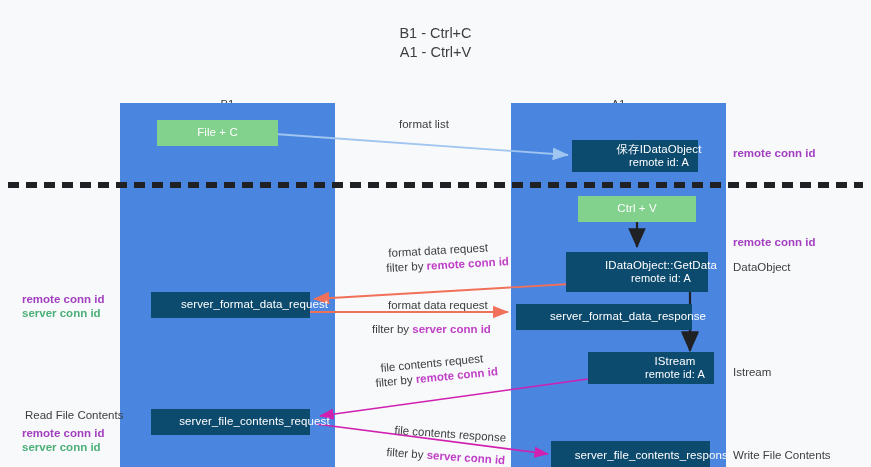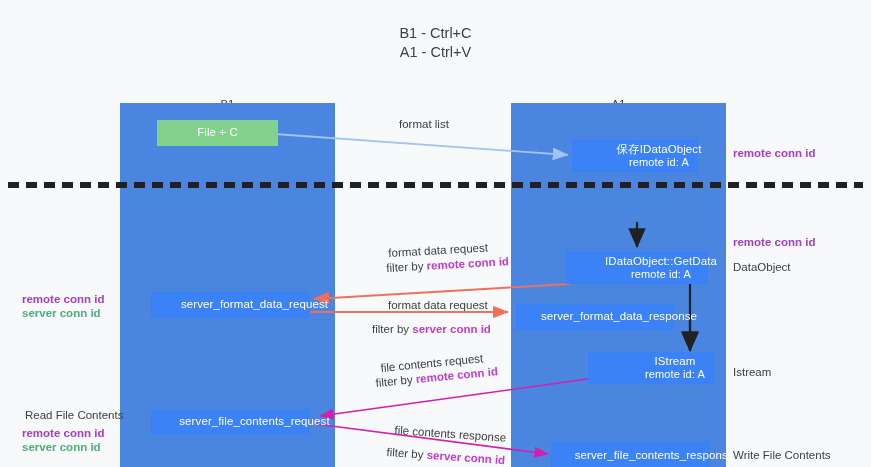--- a/index.html
+++ b/index.html
@@ -54,21 +54,21 @@
     align-items: center;
     justify-content: center;
     color: #ffffff;
     font-size: 11.5px;
     line-height: 13.5px;
     text-align: center;
     white-space: pre;
     letter-spacing: 0.1px;
   }
   .node.green  { background: #82d18c; }
-  .node.orange { background: #3b82f6; padding-left: 48px; }
+  .node.orange { background: #0c4a6e; padding-left: 48px; }
   .node .sub { font-size: 11px; }
 
   
   .sidetext {
     position: absolute;
     font-size: 11.5px;
     line-height: 14px;
     color: #3c4043;
     white-space: pre;
   }
@@ -154,31 +154,34 @@
 
   <div class="node green" style="left:157px; top:96px; width:121px; height:26px;">
     <span>File + C</span>
   </div>
 
   <div class="node orange" style="left:572px; top:116px; width:126px; height:32px;">
     <span>保存IDataObject</span>
     <span class="sub">remote id: A</span>
   </div>
 
-
-  <div class="node orange" style="left:566px; top:228px; width:142px; height:32px;">
+  <div class="node green" style="left:578px; top:172px; width:118px; height:26px;">
+    <span>Ctrl + V</span>
+  </div>
+
+  <div class="node orange" style="left:566px; top:228px; width:142px; height:40px;">
     <span>IDataObject::GetData</span>
     <span class="sub">remote id: A</span>
   </div>
 
   <div class="node orange" style="left:151px; top:268px; width:159px; height:26px;">
     <span>server_format_data_request</span>
   </div>
 
-  <div class="node orange" style="left:516px; top:280px; width:158px; height:26px;">
+  <div class="node orange" style="left:516px; top:280px; width:176px; height:26px;">
     <span>server_format_data_response</span>
   </div>
 
   <div class="node orange" style="left:588px; top:328px; width:126px; height:32px;">
     <span>IStream</span>
     <span class="sub">remote id: A</span>
   </div>
 
   <div class="node orange" style="left:151px; top:385px; width:159px; height:26px;">
     <span>server_file_contents_request</span>

